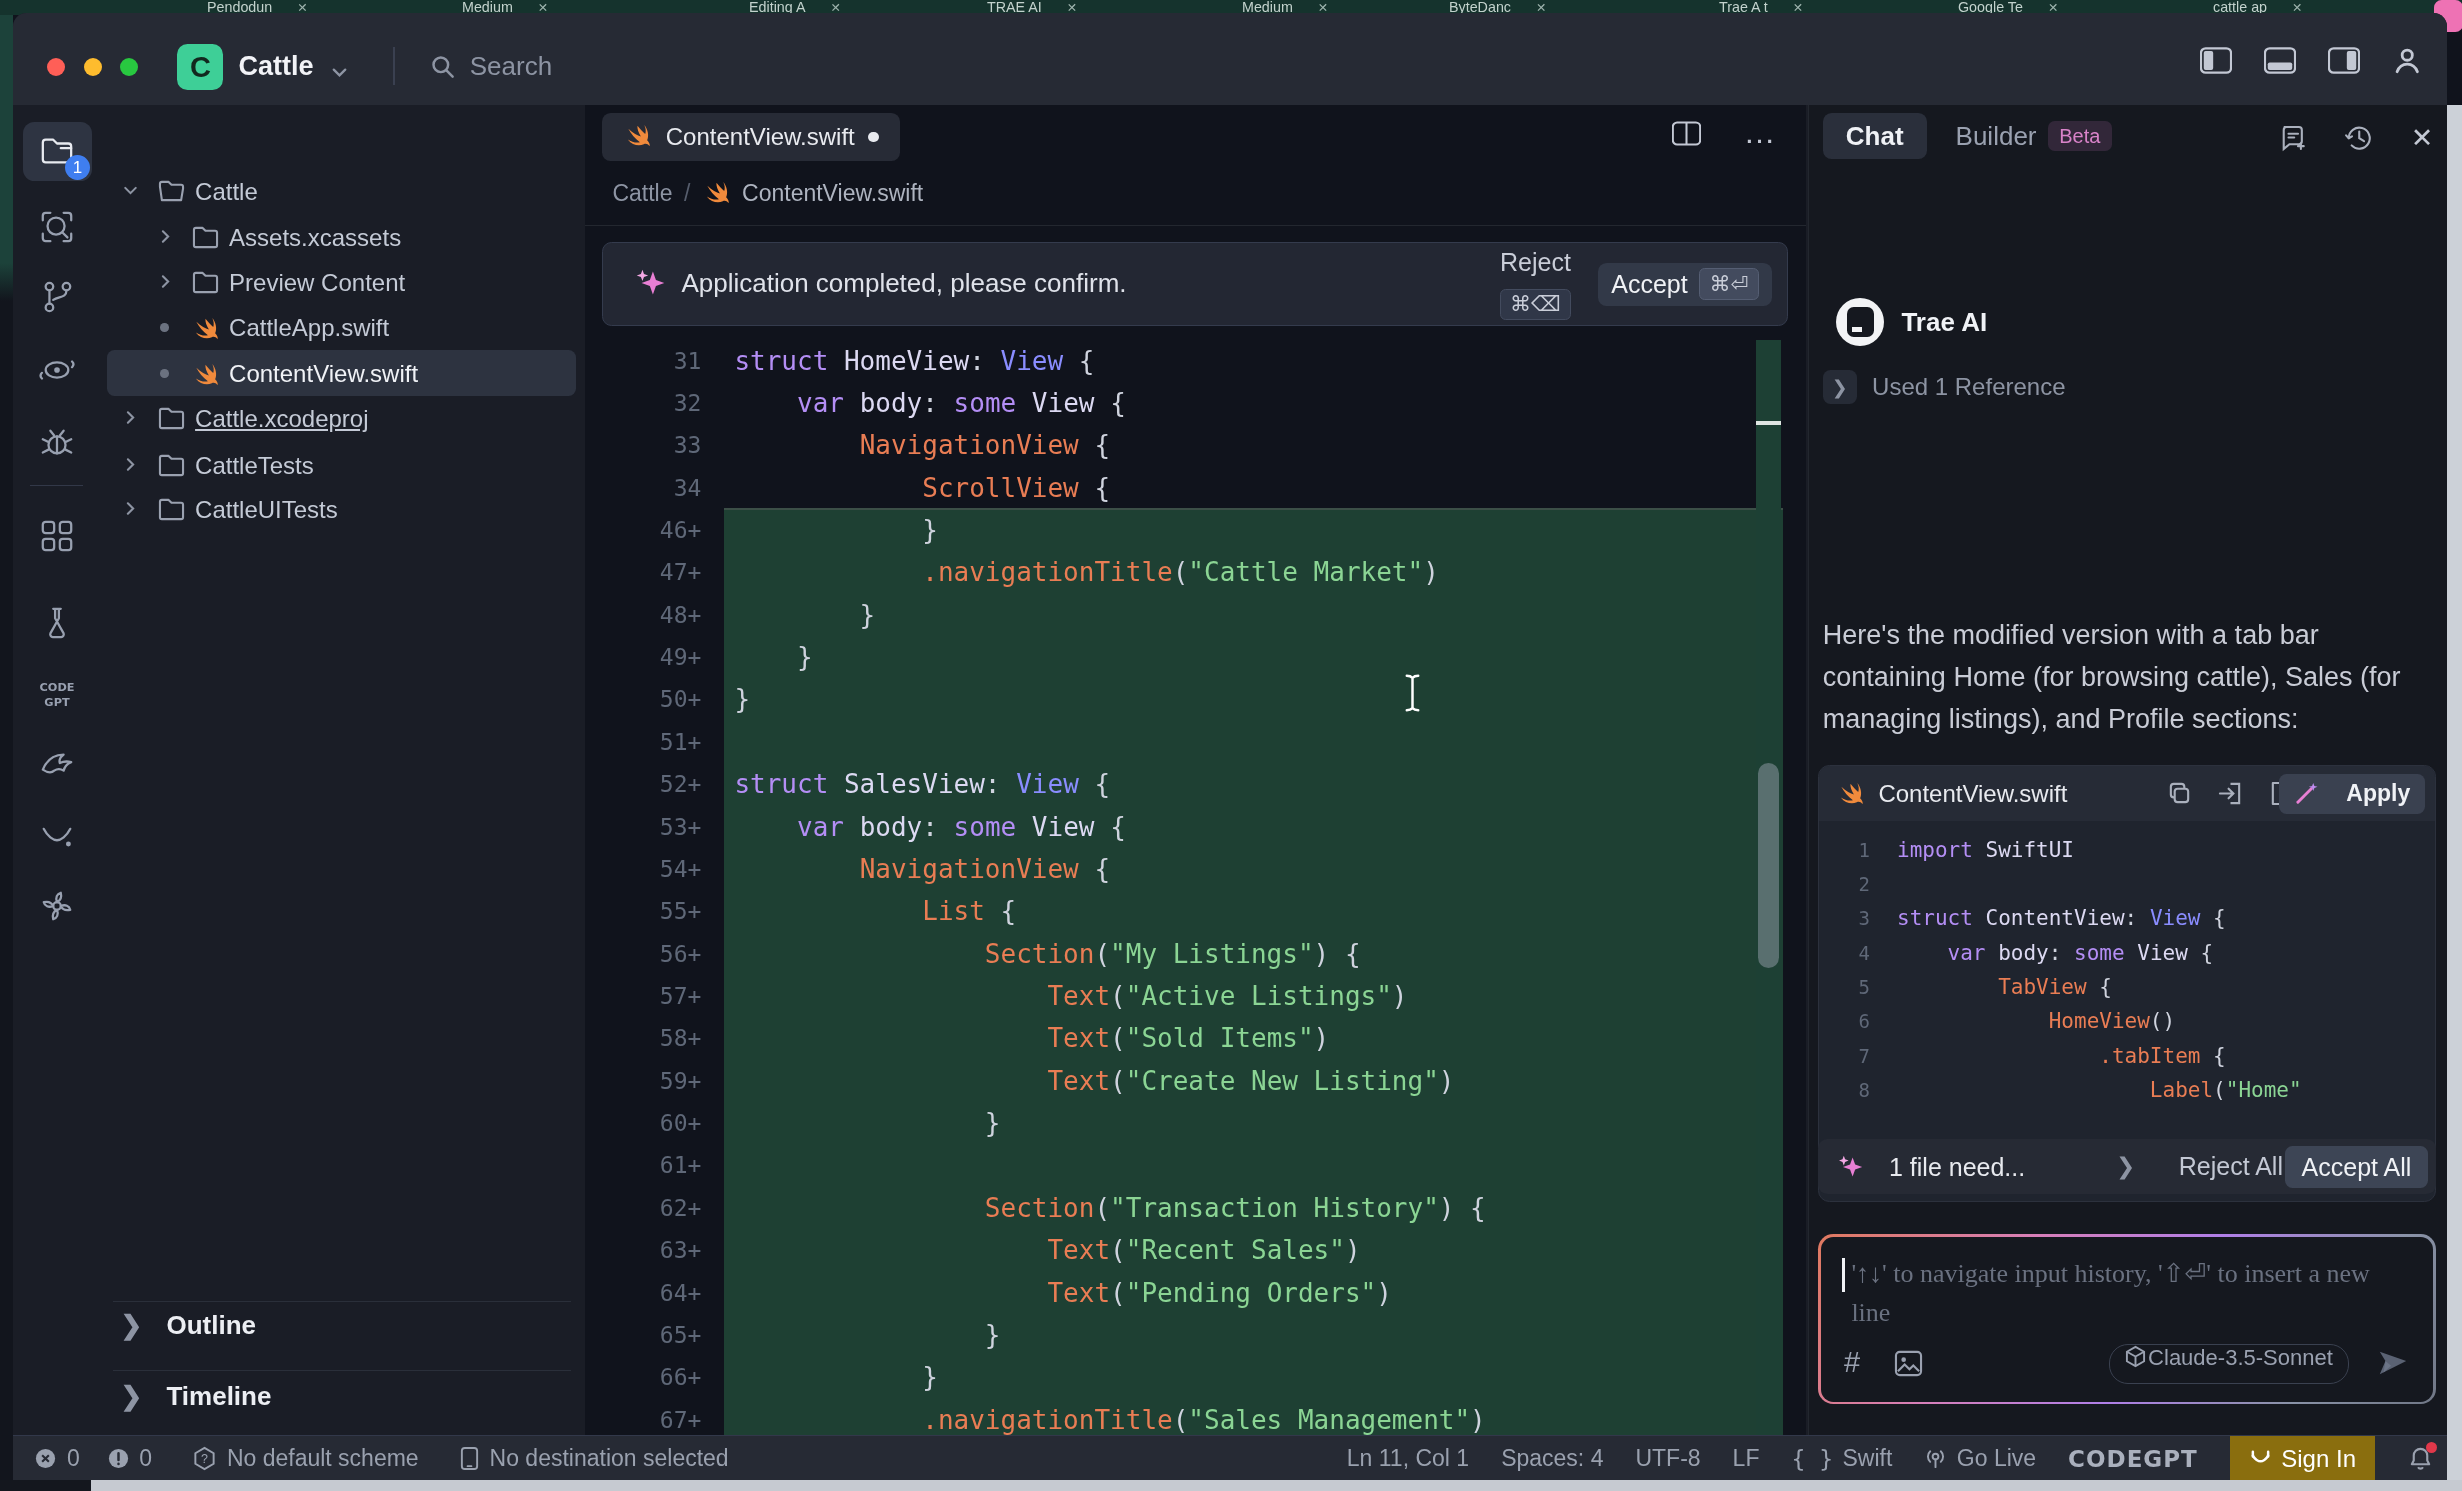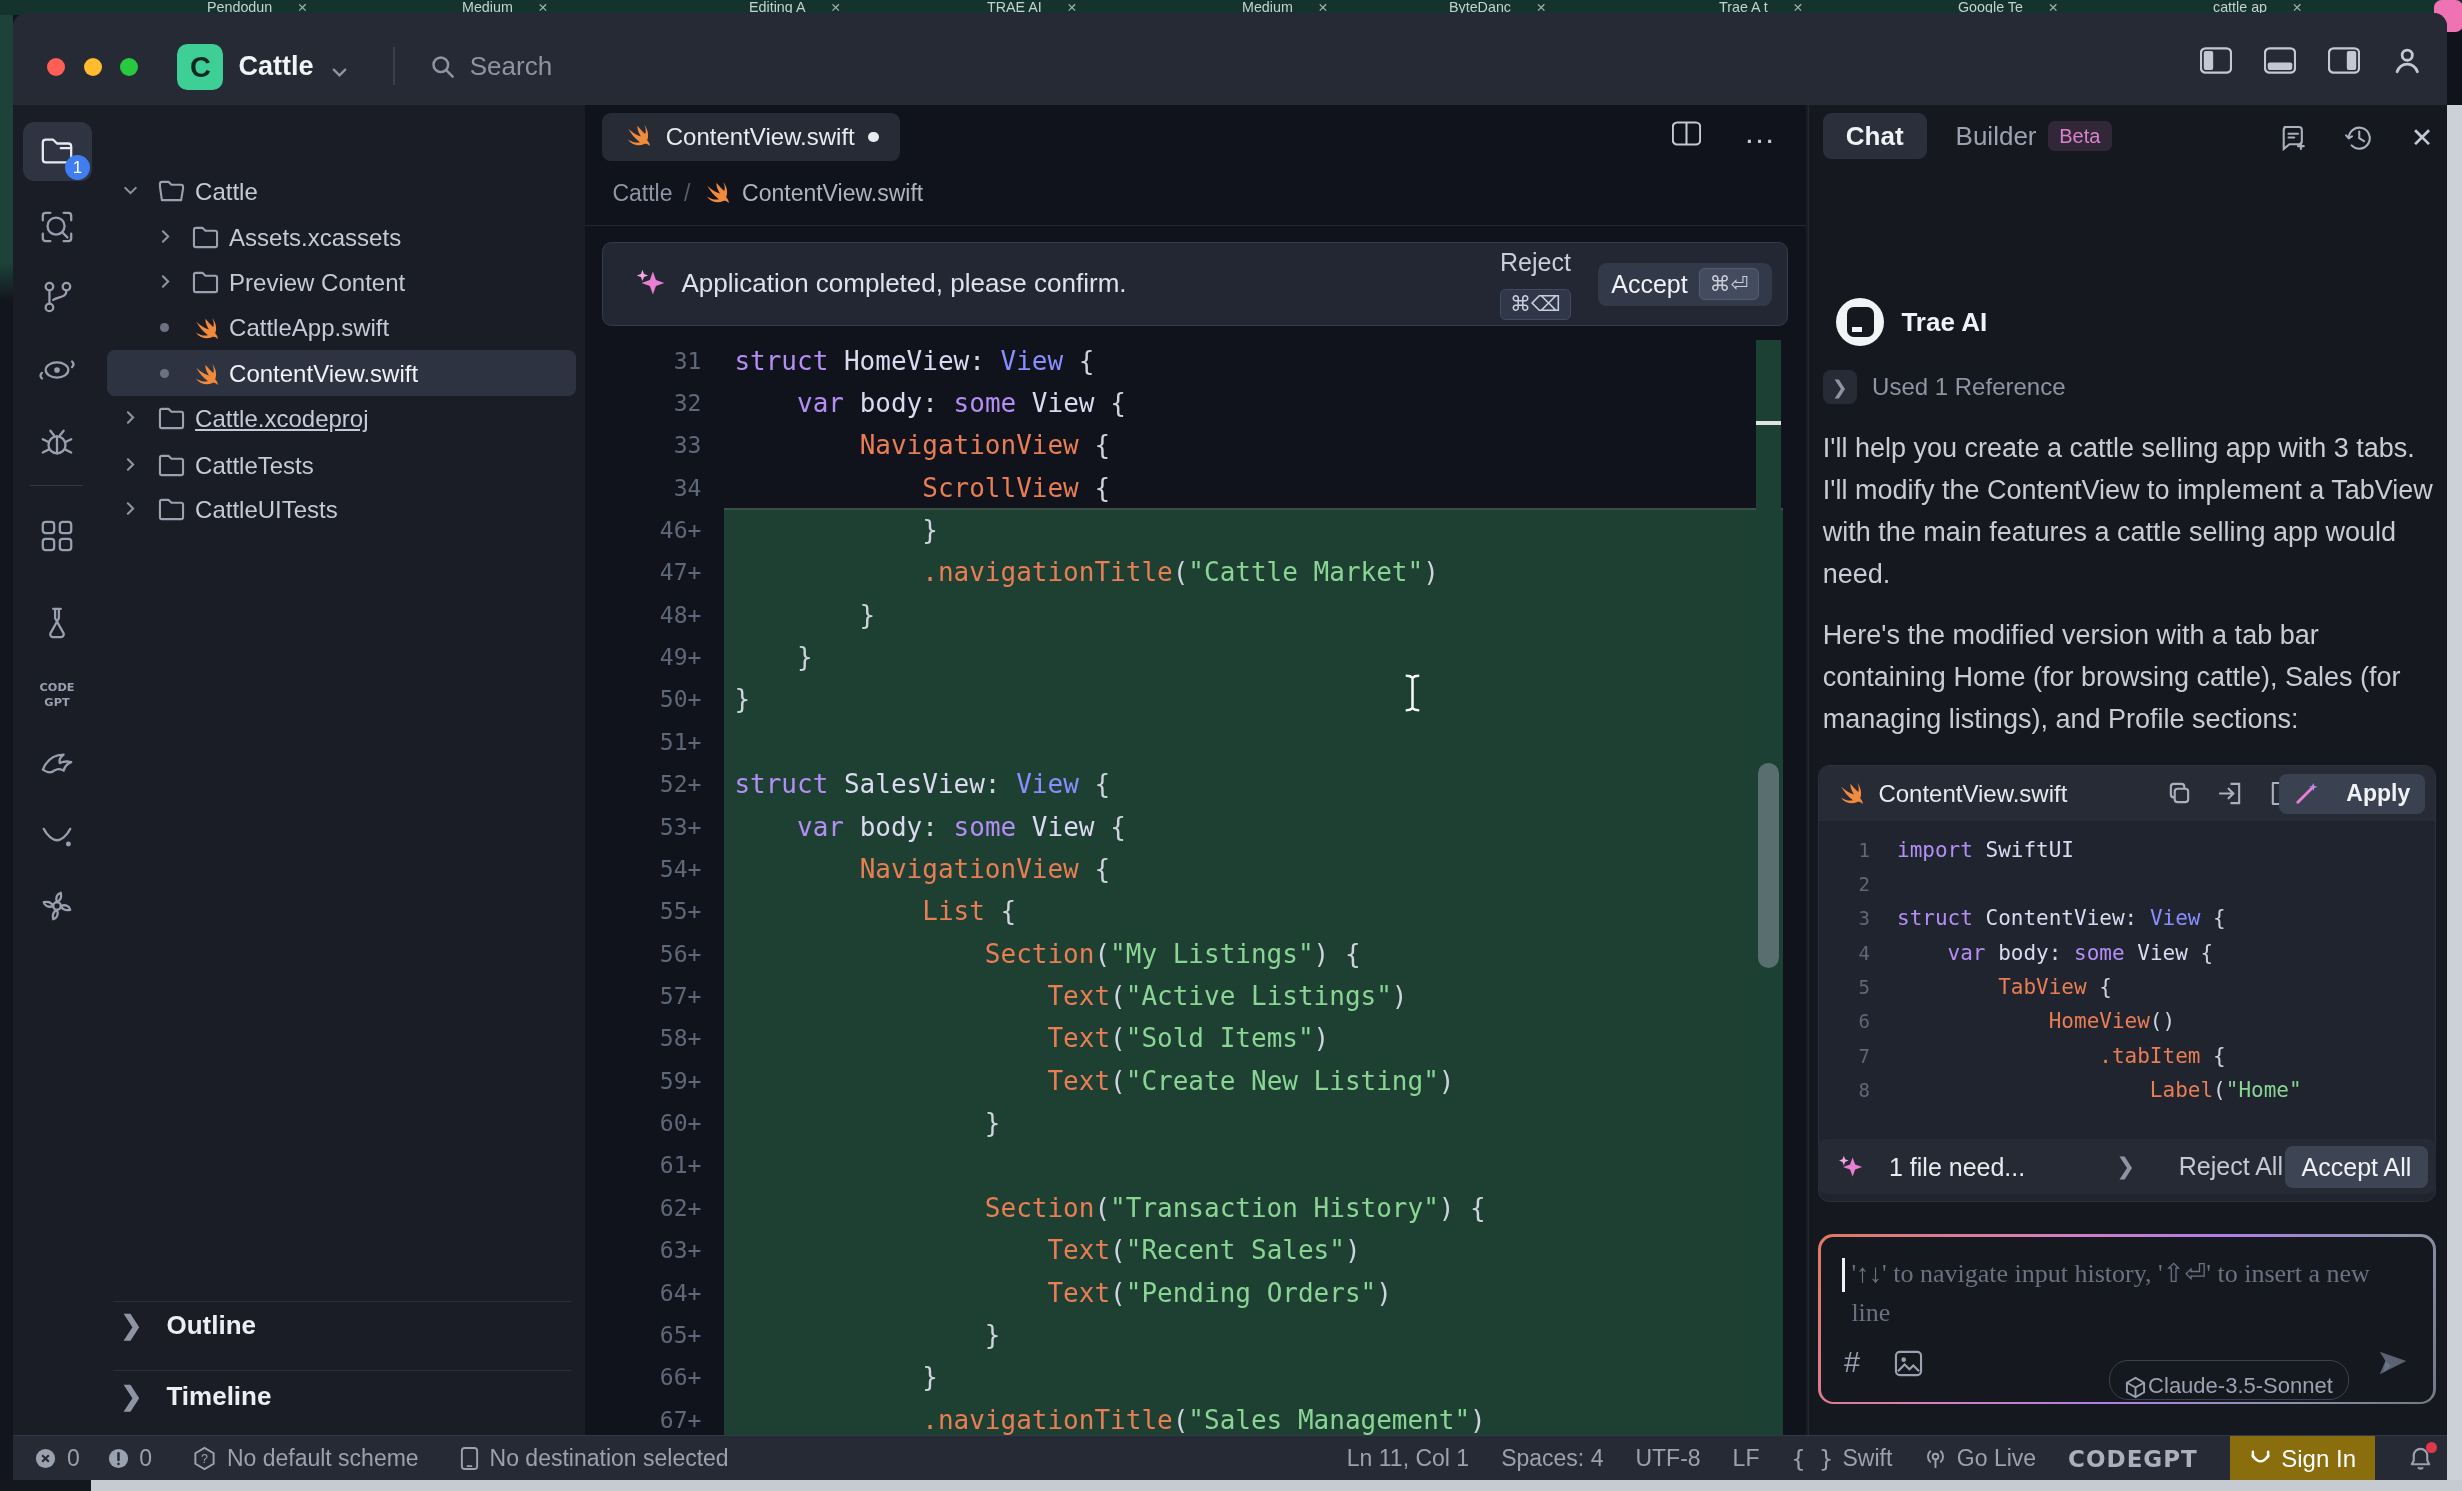--- a/index.html
+++ b/index.html
@@ -102,21 +102,21 @@
   .rejall{position:absolute;right:153px;top:12.4px;font-size:25px;color:#c3c8d4;}
   .accall{position:absolute;right:7.6px;top:6.7px;height:42px;background:#3d4555;border-radius:7.6px;font-size:25px;color:#f0f2f6;line-height:42px;padding:0 17px;}
   .input-outer{position:absolute;left:8.6px;top:1129px;width:618px;height:170px;border-radius:15.3px;padding:2.9px;box-sizing:border-box;
      background:linear-gradient(125deg,#e0795f,#d77fb9 30%,#b07fe8 55%,#8a93a8 80%,#707786);}
   .input-inner{position:relative;width:100%;height:100%;background:#15181f;border-radius:12.4px;}
   .caret{position:absolute;left:21px;top:21px;width:2.9px;height:34px;background:#f0f2f6;}
   .placeholder{position:absolute;left:30.5px;top:17px;width:553px;font-size:26px;line-height:39px;color:#6a7180;font-family:Liberation Serif, serif;}
   .input-row{position:absolute;left:23px;bottom:15.3px;right:17px;height:42px;}
   .hash{position:absolute;left:0;top:1.9px;font-size:29px;color:#9aa1b0;}
   .img-ic{position:absolute;left:50px;top:5.7px;}
-  .model-pill{position:absolute;right:67px;top:16px;height:38px;border:1px solid #3a4150;border-radius:19px;display:flex;align-items:flex-end;gap:2px;padding:0 15.3px;font-size:22px;color:#9aa1b0;}
+  .model-pill{position:absolute;right:67px;top:0;height:38px;border:1px solid #3a4150;border-radius:19px;display:flex;align-items:flex-start;gap:2px;padding:0 15.3px;font-size:22px;color:#9aa1b0;}
   .send{position:absolute;right:5.7px;top:1.9px;color:#5a6273;}
   
   .statusbar{position:absolute;left:0;top:1422px;width:100%;height:45px;background:#262a34;border-top:1px solid #32384a;
     font-size:23px;color:#9aa1af;}
   .sb-left{position:absolute;left:21px;top:0;height:45px;display:flex;align-items:center;gap:27px;}
   .sb-right{position:absolute;right:13.4px;top:0;height:45px;display:flex;align-items:center;gap:32px;}
   .sb-item{display:flex;align-items:center;gap:9.5px;white-space:nowrap;}
   .codegpt{font-family:"DejaVu Sans",sans-serif;font-weight:bold;letter-spacing:1px;color:#aab0bd;}
   .signin{background:#8a6e0e;color:#fff;height:45px;display:flex;align-items:center;gap:9.5px;padding:0 19px;font-size:24px;}
   .bell{position:relative;}
@@ -525,21 +525,20 @@
           </div>
         <div class="ai-name">Trae AI</div>
 
         <div class="ref-chip">
           <span class="ref-box">
               <span class="chev" style="font-size:19px">❯</span>
             </span>
           <span>Used 1 Reference</span>
         </div>
 
-        <div class="para" style="top:322px">I'll help you create a cattle selling app with 3 tabs. I'll modify the ContentView to implement a TabView with the main features a cattle selling app would need.</div>
         <div class="para" style="top:509px">Here's the modified version with a tab bar containing Home (for browsing cattle), Sales (for managing listings), and Profile sections:</div>
 
         <div class="card">
           <div class="card-hdr">
             <div class="card-file">
               <span>
                   <svg width="29" height="29" viewBox="0 0 30 30">
                     <path d="M22 3c4 5 5 11 3 16 2 2 3 4 2.5 6-2-2.5-4-3-6-2-5 2.5-12 1-16.5-5 4 2.7 8.5 4 12.5 3C12.5 17 8 12 5.5 7c5 4.5 9.5 7 13 8C16 11 14.5 7 15 4c2.5 3 5.5 6.5 8 8.5 1-3 .5-6.5-1-9.5z" fill="#f08a3c"></path>
                   </svg>
                 </span>

